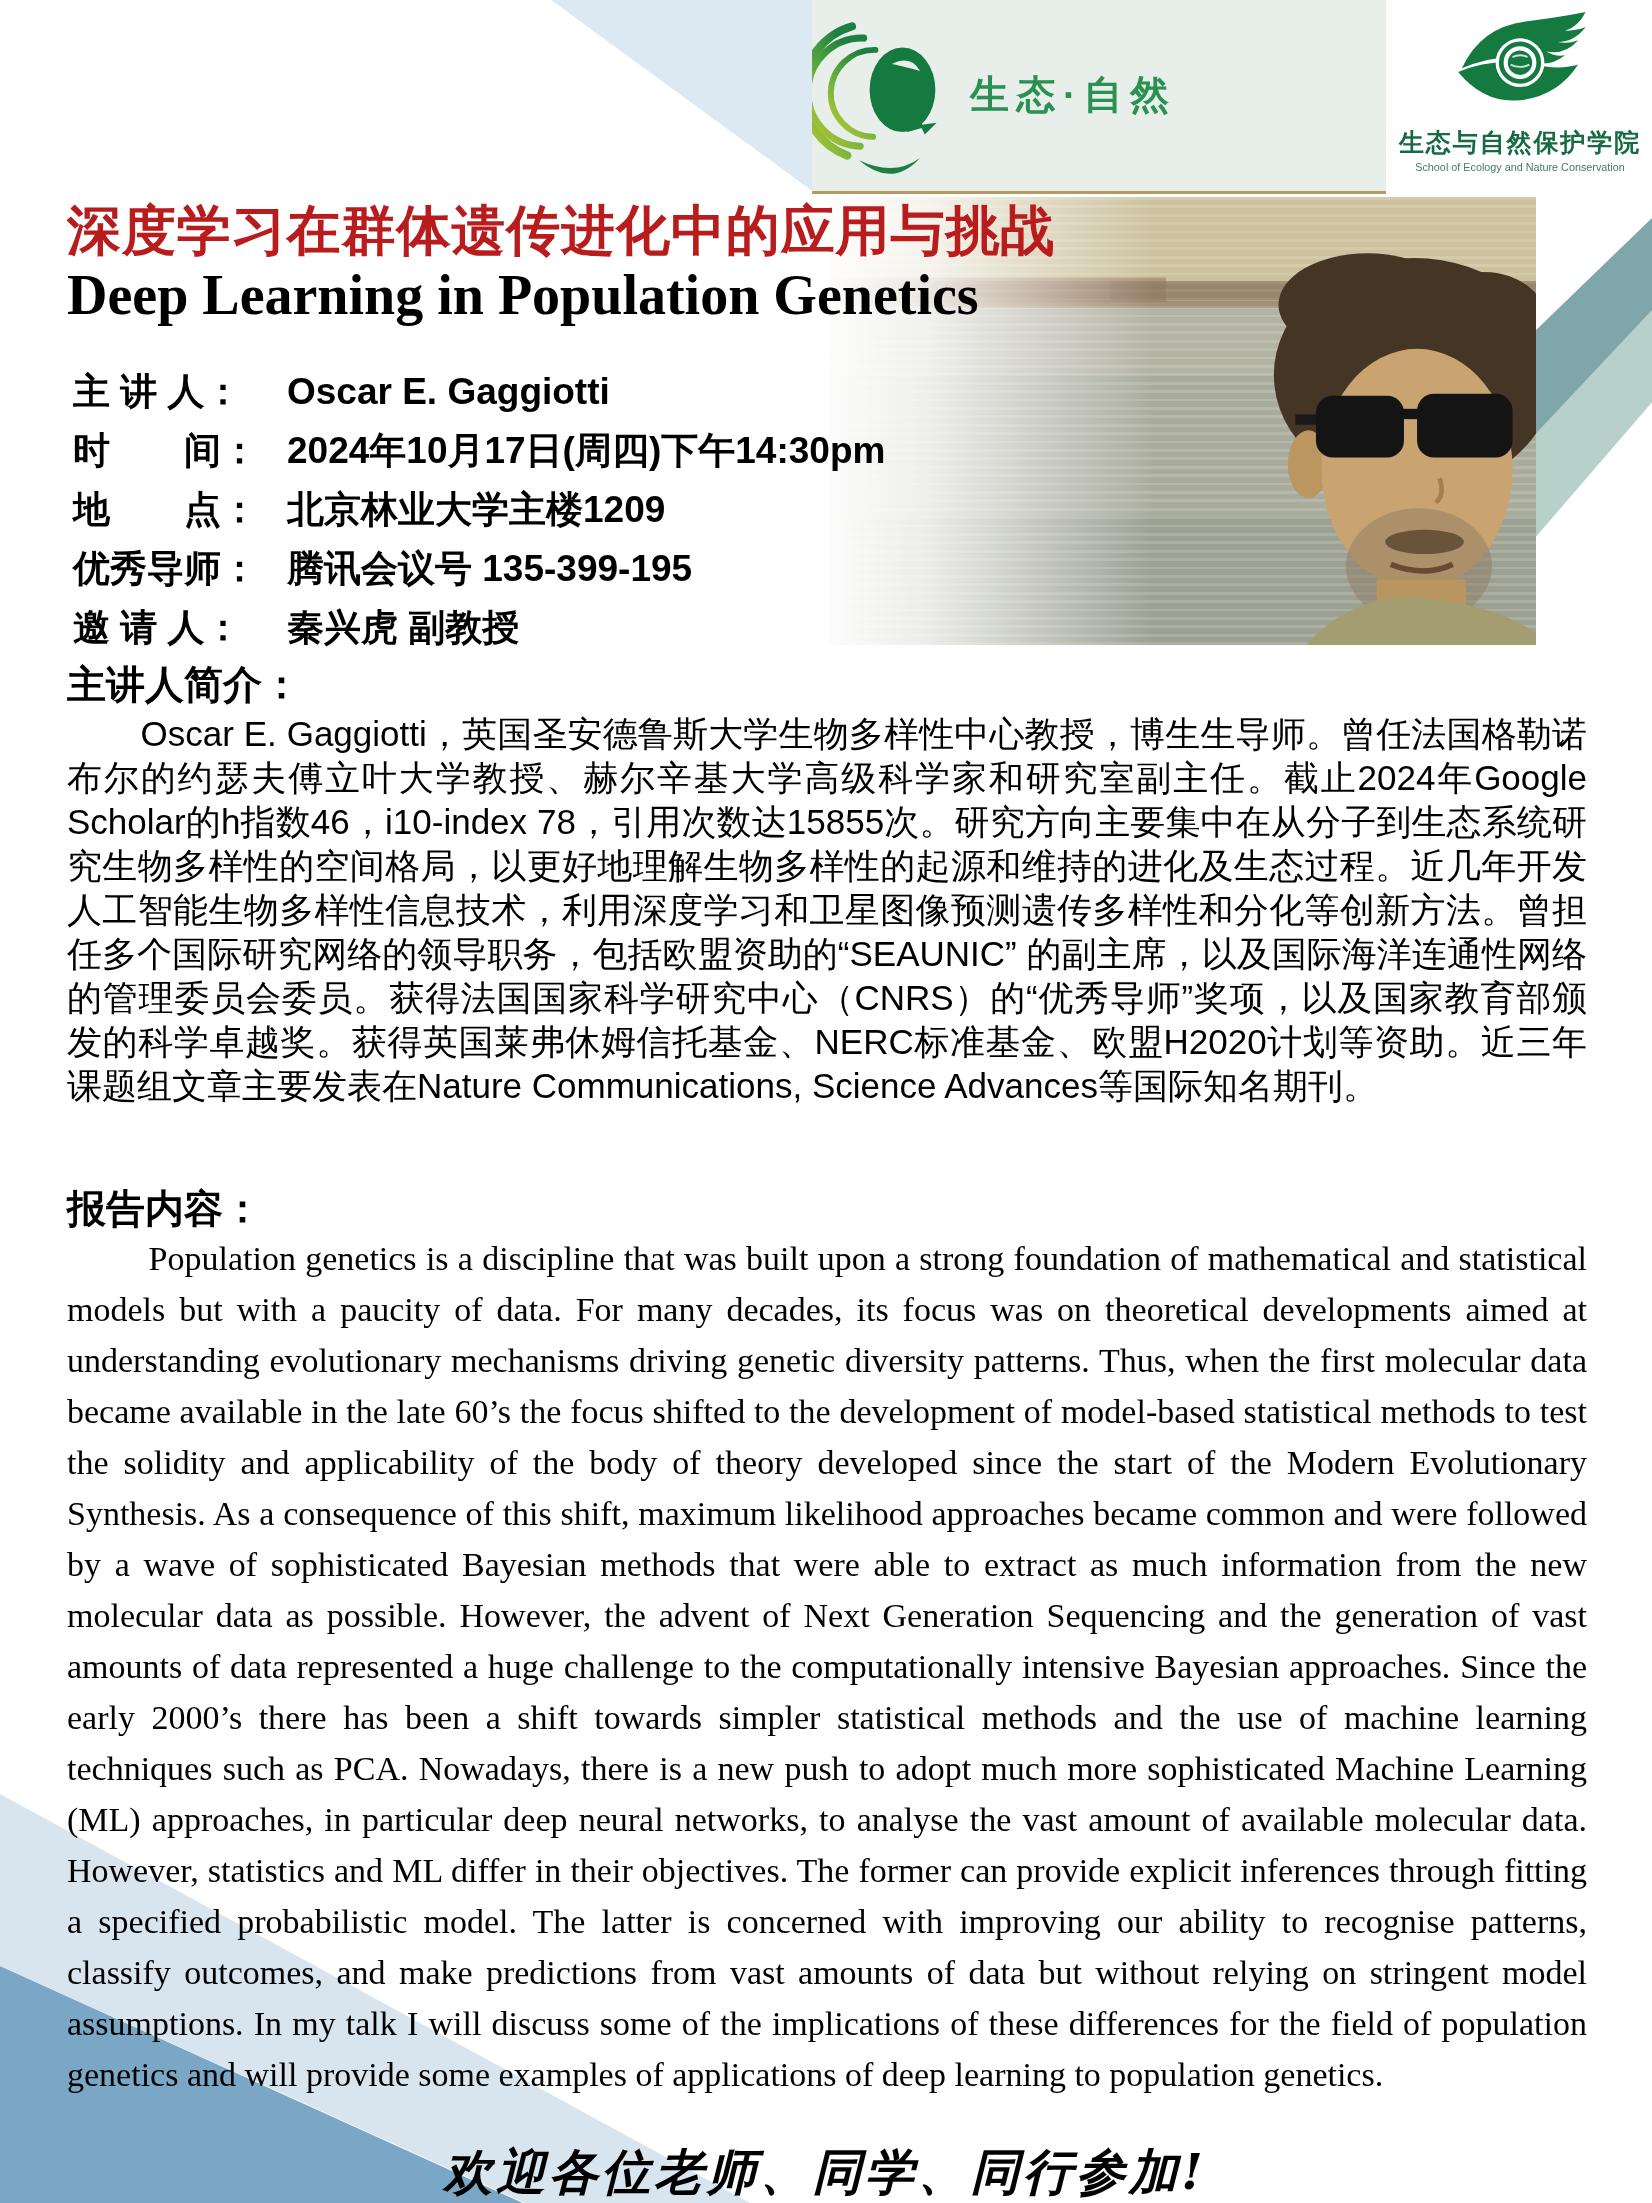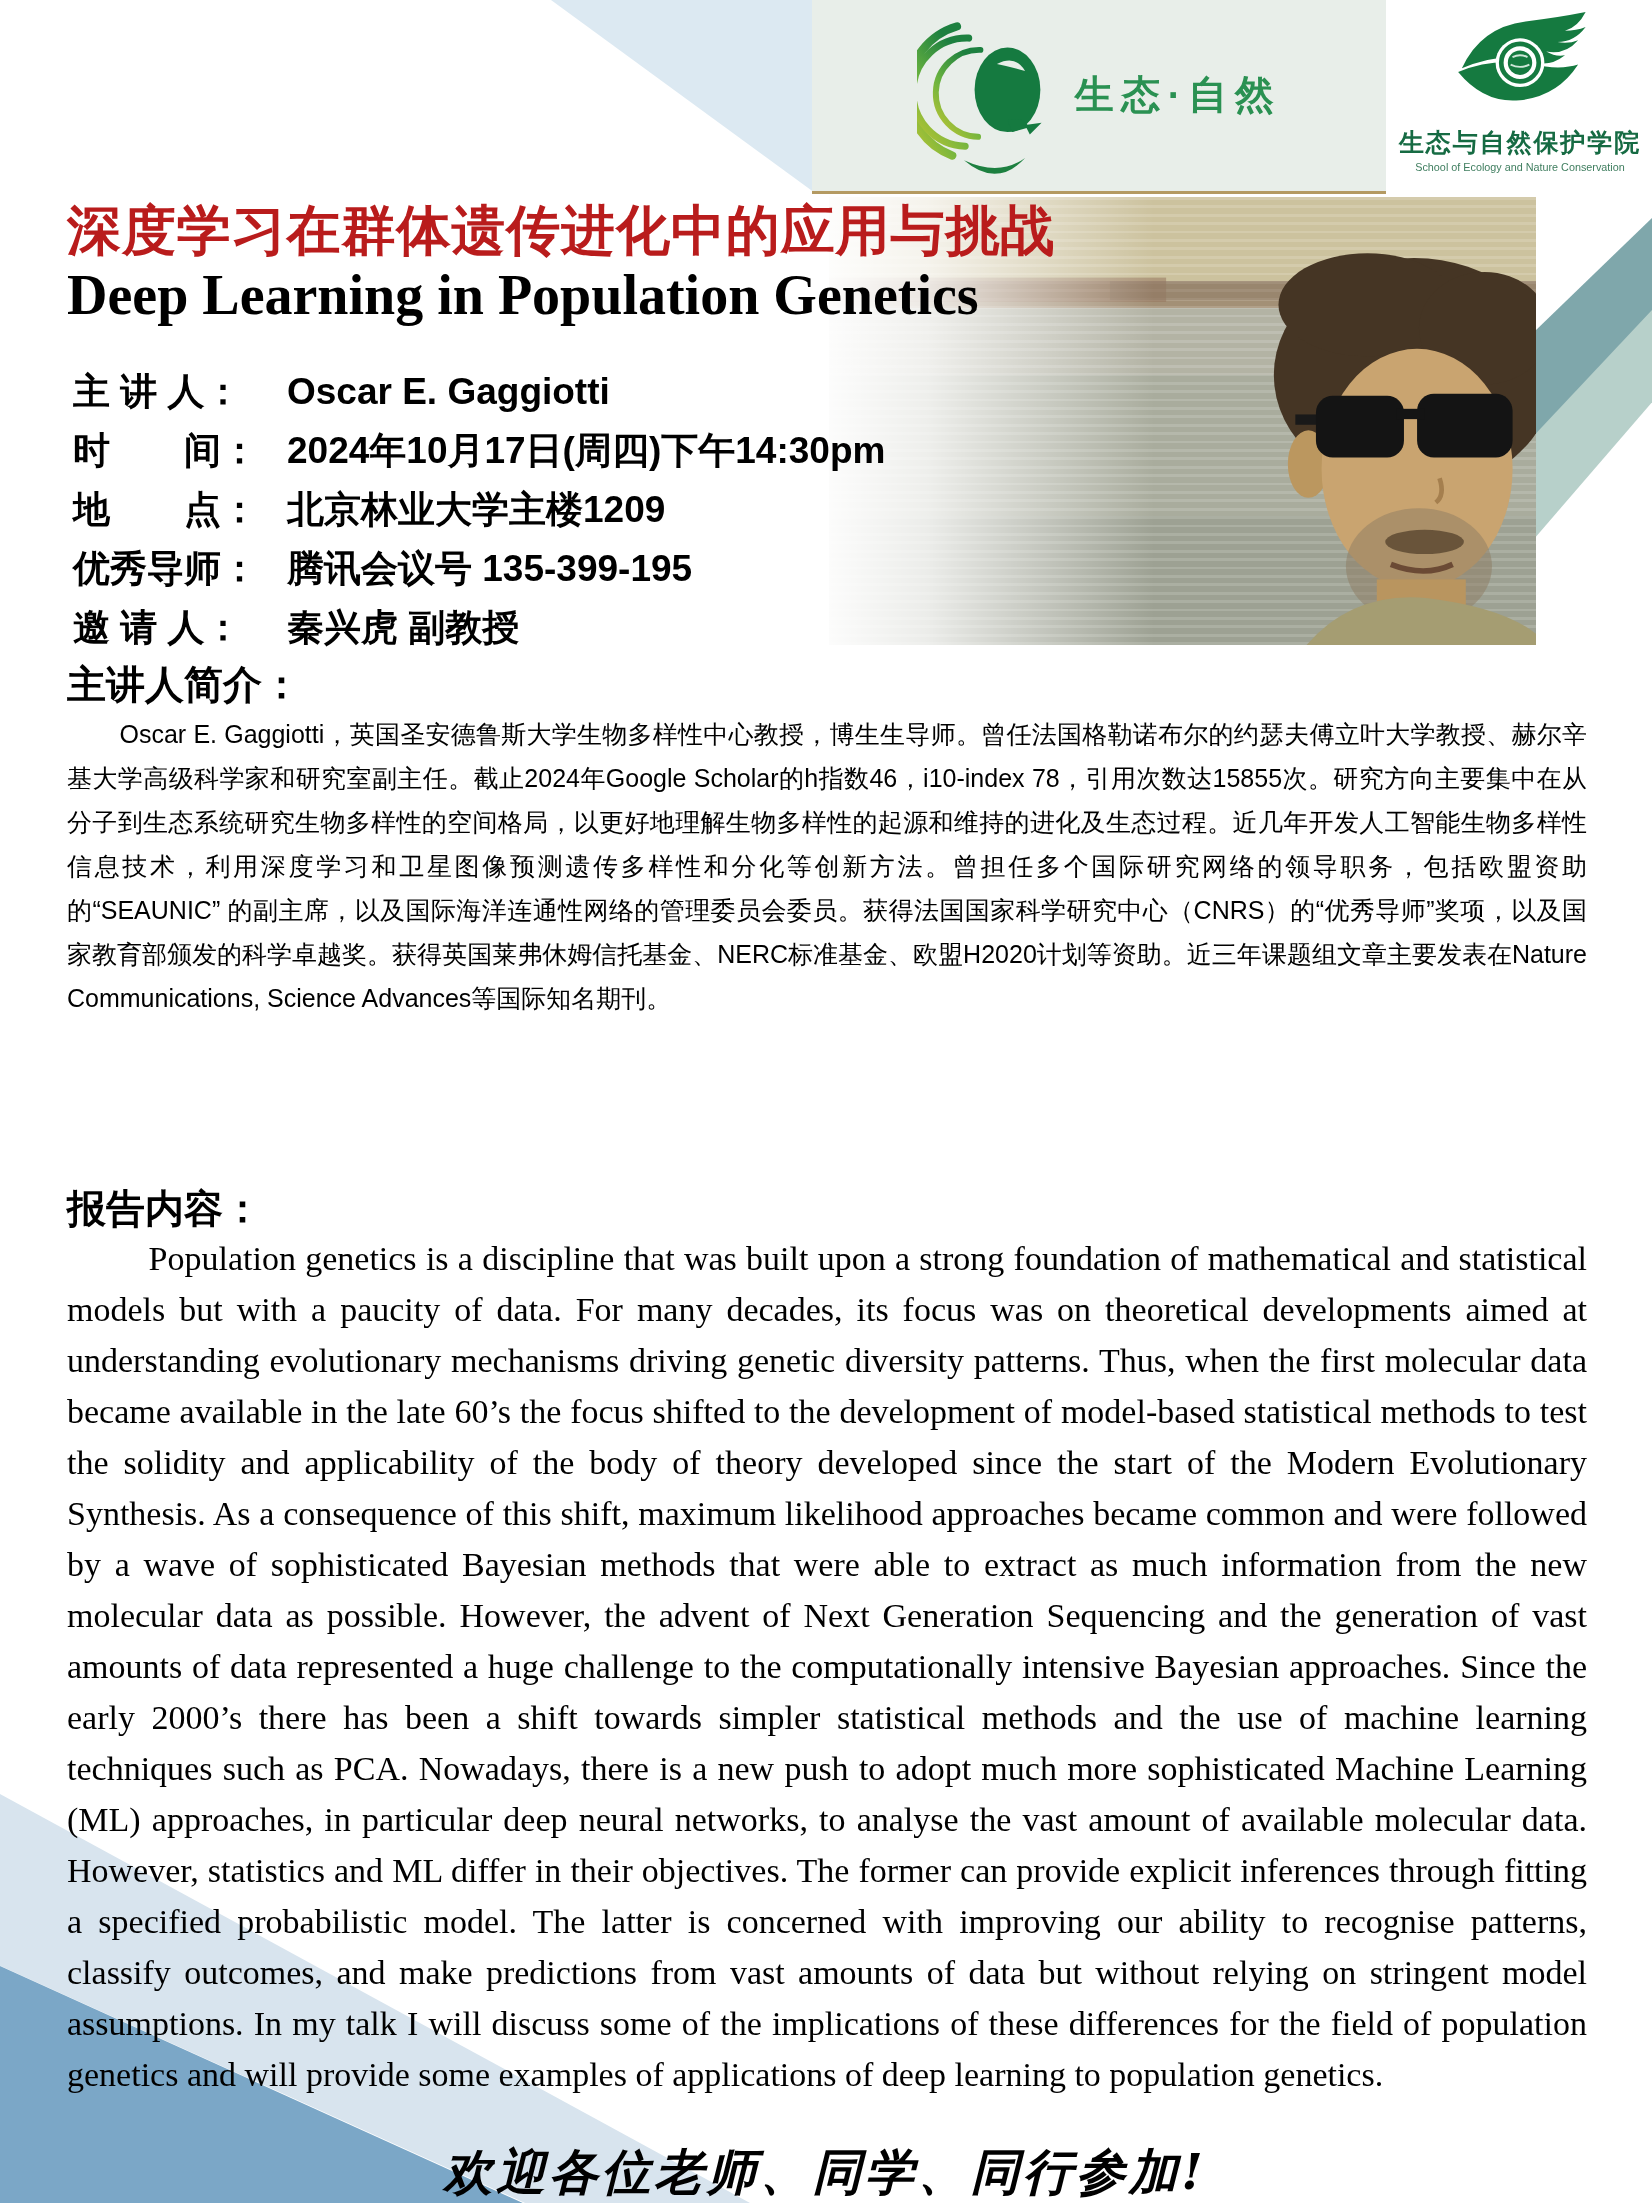--- a/index.html
+++ b/index.html
@@ -14,21 +14,21 @@
     background:#7fa7ab;clip-path:polygon(0 52%,100% 0,100% 42%,0 100%);z-index:0;}
   .teal-light{position:absolute;left:1534px;top:309px;width:119px;height:230px;
     background:#b7d0ca;clip-path:polygon(0 55%,100% 0,100% 40%,0 100%);z-index:0;}
   .band-light-blue{position:absolute;left:0;top:1794px;width:750px;height:409px;
     background:#d8e4ee;clip-path:polygon(0 0,100% 100%,70% 100%,0 42%);z-index:0;}
   .band-steel-blue{position:absolute;left:0;top:1966px;width:525px;height:238px;
     background:#7ba7c7;clip-path:polygon(0 0,100% 100%,0 100%);z-index:0;}
   
   .logo-panel{position:absolute;left:812px;top:0;width:574px;height:191px;
     background:#e8eee9;border-bottom:3.7px solid #b49a62;display:flex;align-items:center;
-    justify-content:center;gap:17px;z-index:2;}
+    gap:17px;z-index:2;}
   .logo-panel .texts{display:flex;flex-direction:column;align-items:flex-start;}
   .logo-cn-small{font-size:39px;font-weight:bold;color:#2a9152;letter-spacing:7.5px;line-height:1.1;}
   .logo-cn-large{font-size:69px;font-weight:900;color:#27824c;letter-spacing:13px;line-height:1.15;}
   .school-panel{position:absolute;left:1387px;top:0;width:266px;height:197px;background:#ffffff;
     display:flex;flex-direction:column;align-items:center;justify-content:flex-start;
     padding-top:10px;box-sizing:border-box;z-index:2;}
   .school-cn{font-size:25px;font-weight:bold;color:#166b43;letter-spacing:1.9px;margin-top:1.9px;}
   .school-en{font-size:10.8px;color:#3e7d5e;margin-top:1.9px;}
   
   .photo{position:absolute;left:829px;top:197px;width:707px;height:448px;z-index:1;
@@ -46,21 +46,21 @@
   .title-cn{font-size:54px;font-weight:900;letter-spacing:0.9px;line-height:1.12;margin:0;color:#b91c1c;}
   .title-en{font-family:"Liberation Serif","DejaVu Serif",serif;font-size:56px;font-weight:bold;
     line-height:1.05;margin:5.6px 0 0 0;color:#000;}
   
   .info-block{position:absolute;left:73px;top:367px;width:984px;z-index:3;}
   .info-row{display:flex;align-items:baseline;height:59px;}
   .info-label{font-size:37px;font-weight:900;width:214px;white-space:pre;flex:0 0 auto;}
   .info-value{font-family:Liberation Sans, sans-serif;font-size:37px;font-weight:bold;white-space:nowrap;}
   
   .bio-heading{position:absolute;left:67px;top:658px;font-size:39px;font-weight:900;z-index:3;margin:0;}
-  .bio-text{position:absolute;left:67px;top:712px;width:1520px;font-size:25px;line-height:44px;
+  .bio-text{position:absolute;left:67px;top:712px;width:1520px;font-size:35px;line-height:44px;
     text-align:justify;text-indent:2.1em;z-index:3;margin:0;}
   
   .abs-heading{position:absolute;left:67px;top:1182px;font-size:39px;font-weight:900;z-index:3;margin:0;}
   .abs-text{position:absolute;left:67px;top:1233px;width:1520px;
     font-family:"Liberation Serif","DejaVu Serif",serif;font-size:34px;line-height:51px;
     text-align:justify;text-indent:2.4em;z-index:3;margin:0;}
   
   .welcome{position:absolute;left:141px;top:2140px;width:1368px;text-align:center;z-index:3;
     font-family:"DejaVu Serif","Liberation Serif",serif;font-style:italic;font-weight:bold;
     font-size:49px;letter-spacing:3.7px;margin:0;}

